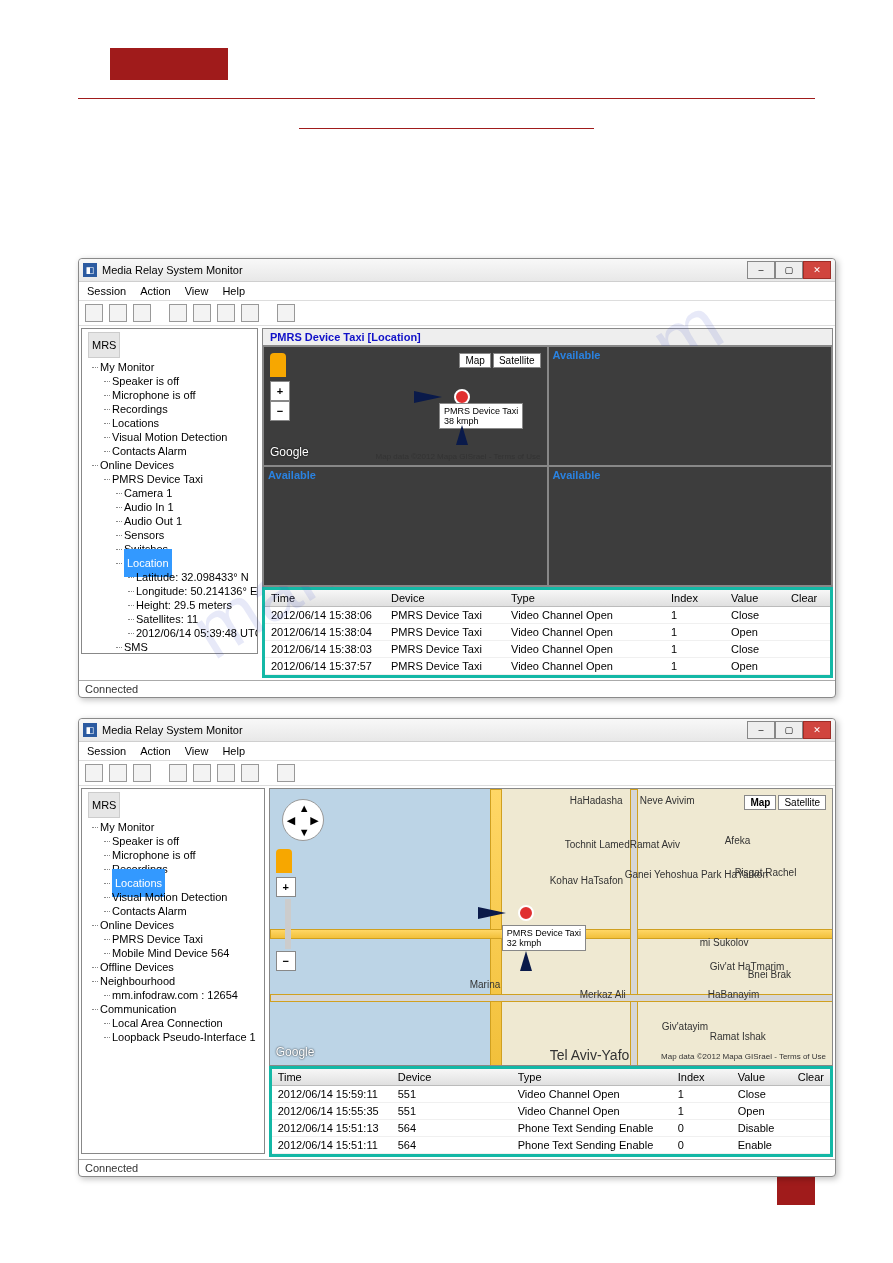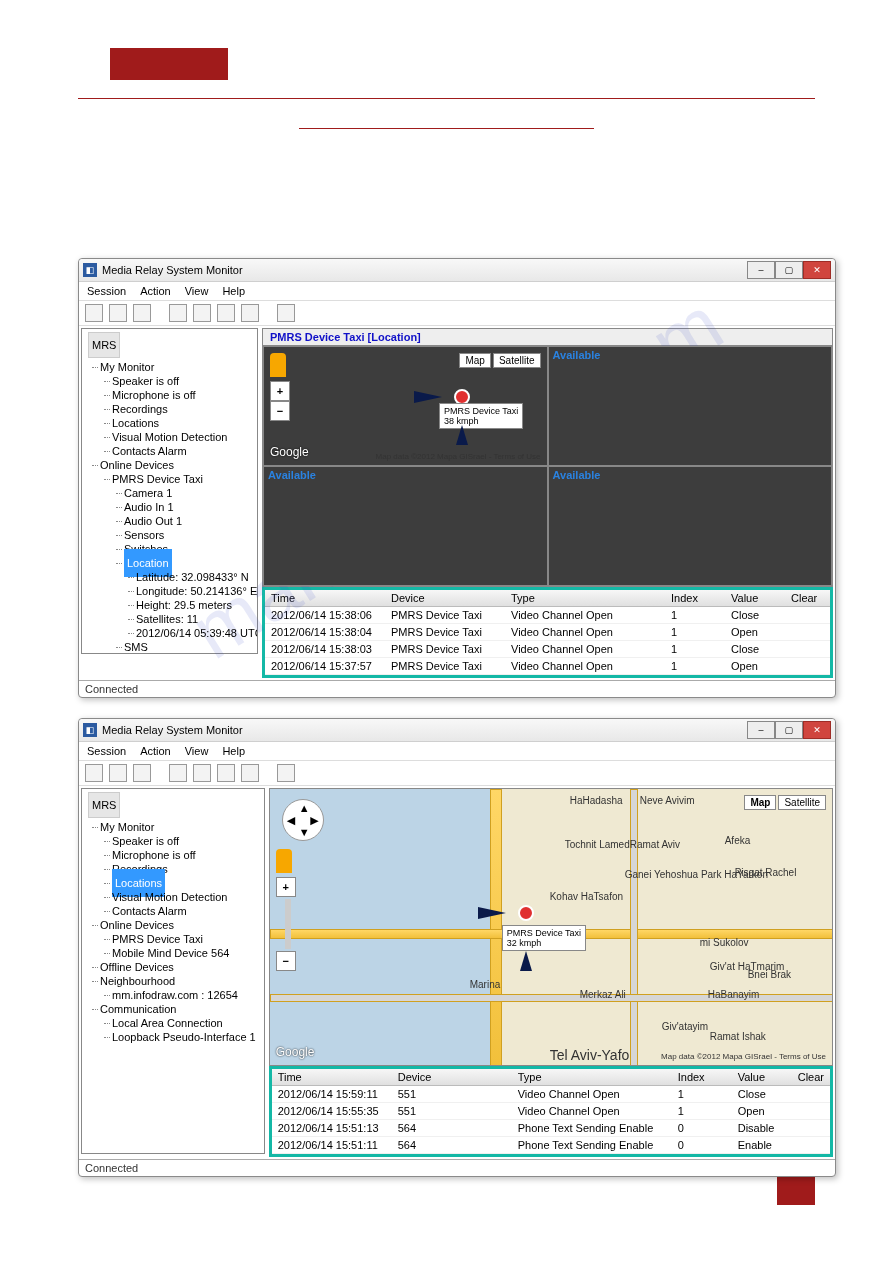--- a/index.html
+++ b/index.html
@@ -322,21 +322,21 @@
           <div style="position:absolute;left:248px;top:116px;">
               <div class="pin"></div>
             </div>
           <div class="callout" style="left:232px;top:136px;"><span>PMRS Device Taxi</span><br><span>32 kmph</span></div>
           <div class="arrowv" style="left:250px;top:162px;"></div>
 
           <span class="city" style="left:300px;top:6px;">HaHadasha</span>
           <span class="city" style="left:370px;top:6px;">Neve Avivim</span>
           <span class="city" style="left:295px;top:50px;">Tochnit Lamed</span>
           <span class="city" style="left:360px;top:50px;">Ramat Aviv</span>
-          <span class="city" style="left:280px;top:102px;">Kohav HaTsafon</span>
+          <span class="city" style="left:280px;top:86px;">Kohav HaTsafon</span>
           <span class="city" style="left:355px;top:80px;">Ganei Yehoshua Park HaYarkon</span>
           <span class="city" style="left:465px;top:78px;">Pisgat Rachel</span>
           <span class="city" style="left:455px;top:46px;">Afeka</span>
           <span class="city" style="left:430px;top:148px;">mi Sukolov</span>
           <span class="city" style="left:440px;top:172px;">Giv'at HaTmarim</span>
           <span class="city" style="left:478px;top:180px;">Bnei Brak</span>
           <span class="city" style="left:438px;top:200px;">HaBanayim</span>
           <span class="city" style="left:310px;top:200px;">Merkaz Ali</span>
           <span class="city" style="left:392px;top:232px;">Giv'atayim</span>
           <span class="city" style="left:440px;top:242px;">Ramat Ishak</span>

